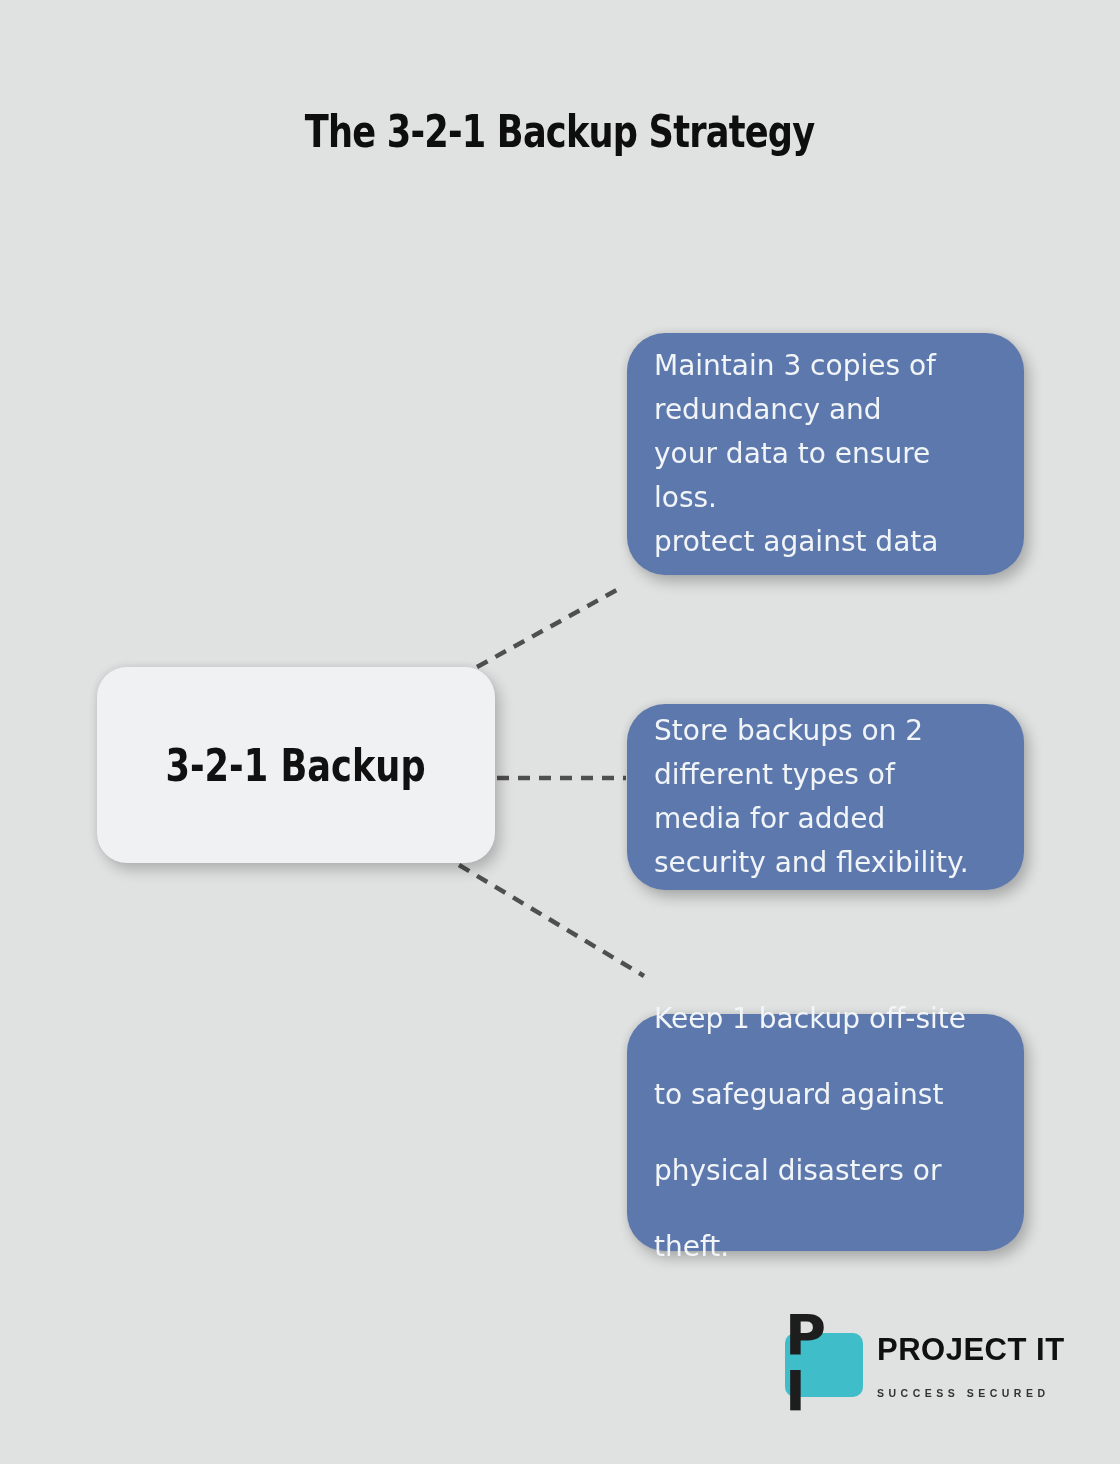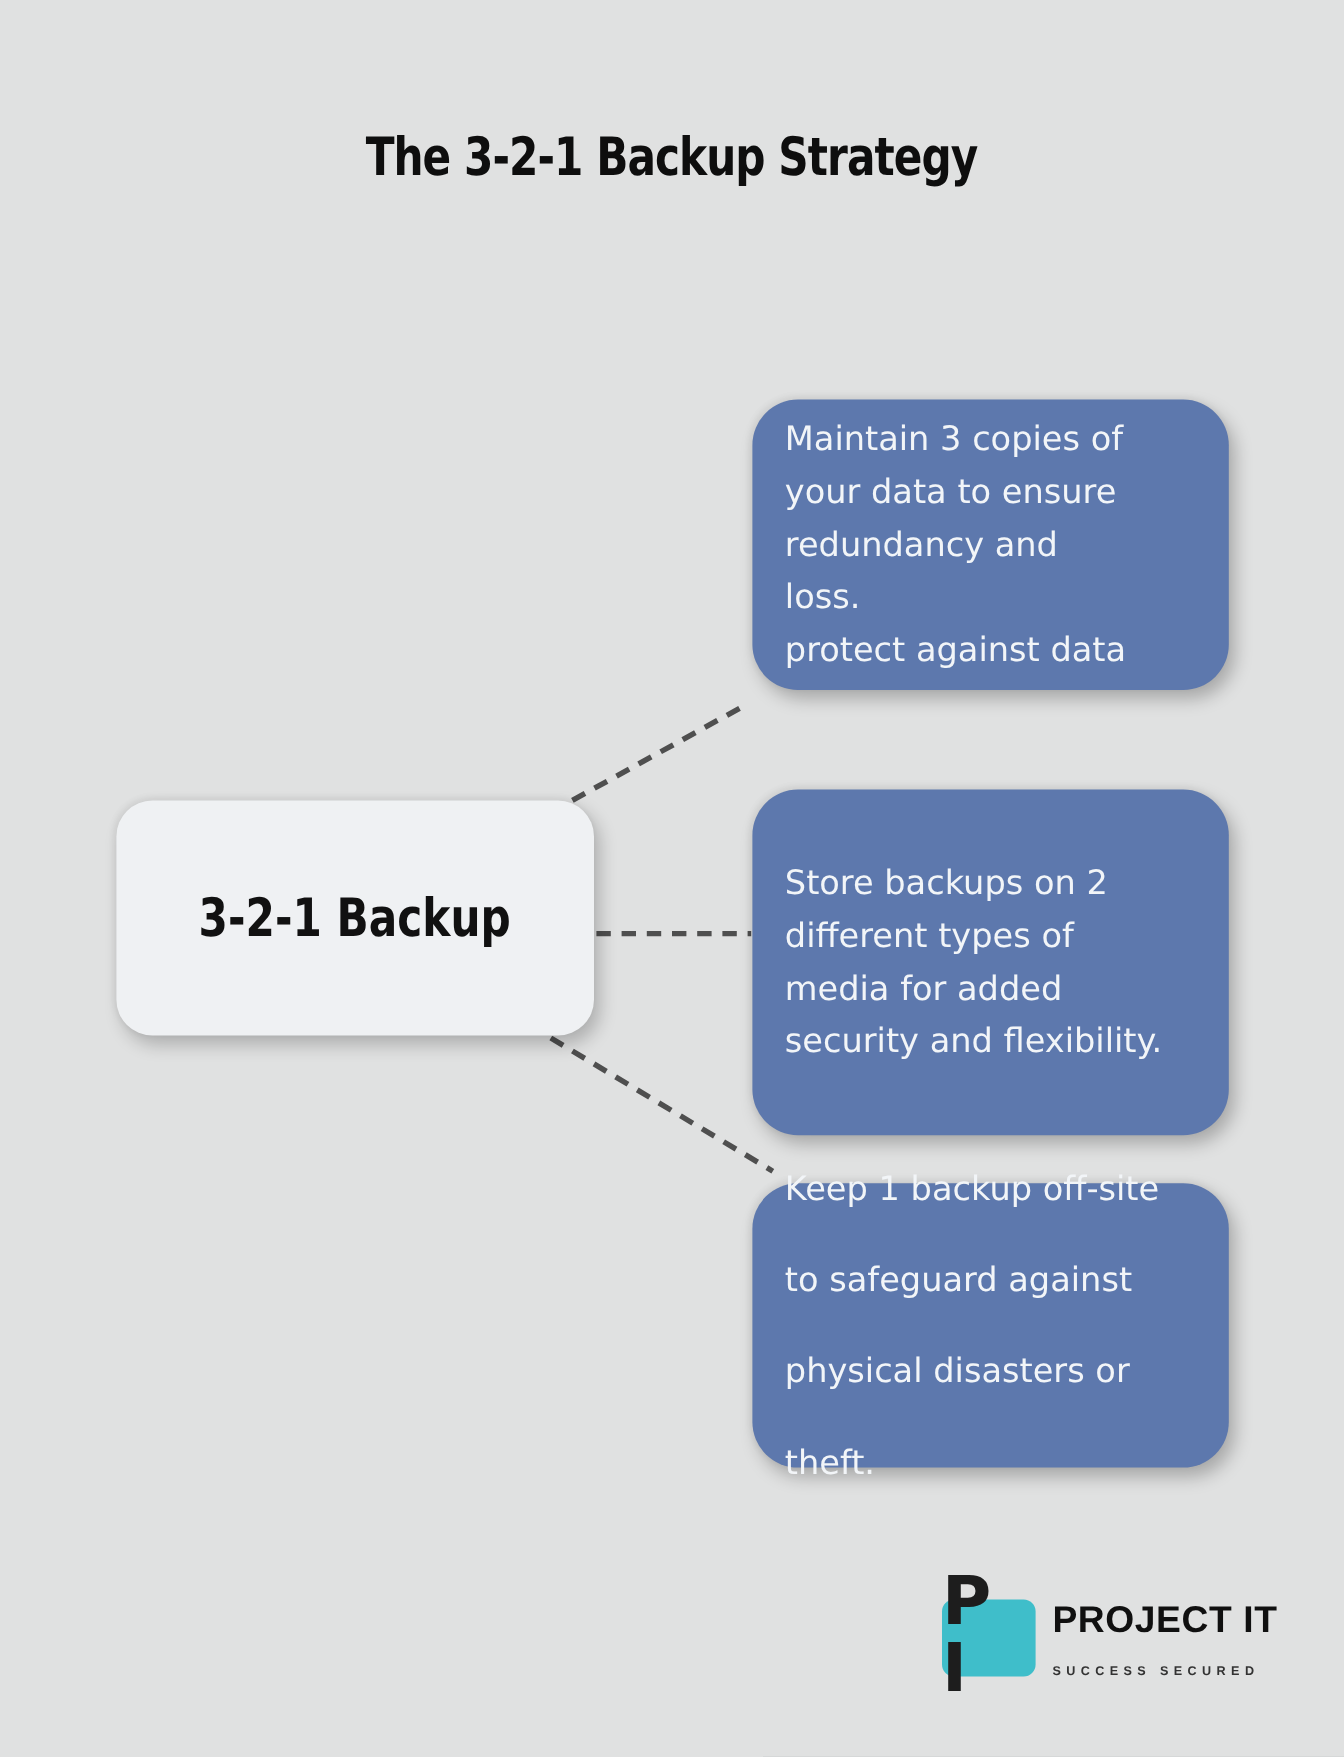--- a/index.html
+++ b/index.html
@@ -88,22 +88,22 @@
     background: var(--branch-fill);
     border-radius: 38px;
     box-shadow: 5px 7px 14px rgba(0,0,0,0.25), -2px -2px 6px rgba(0,0,0,0.06);
     display: flex;
     flex-direction: column;
     justify-content: center;
     padding-left: 27px;
     padding-right: 12px;
   }
   .branch-1 { top: 333px; height: 242px; }
-  .branch-2 { top: 658px; height: 288px; justify-content: center; }
-  .branch-3 { top: 986px; height: 237px; gap: 32px; }
+  .branch-2 { top: 704px; height: 186px; justify-content: center; }
+  .branch-3 { top: 1014px; height: 237px; gap: 32px; }
   .branch .ln {
     display: block;
     font-size: 28px;
     line-height: 44px;
     color: var(--branch-text);
     white-space: nowrap;
   }
   
   .logo {
     position: absolute;
@@ -167,22 +167,22 @@
     <line class="connector" x1="497" y1="778" x2="626" y2="778"></line>
     <line class="connector" x1="459" y1="865" x2="644" y2="976"></line>
   </svg>
 
   <div class="center-node">
     <span class="center-label">3-2-1 Backup</span>
   </div>
 
   <div class="branch branch-1">
     <span class="ln">Maintain 3 copies of</span>
+    <span class="ln">redundancy and</span>
     <span class="ln">your data to ensure</span>
-    <span class="ln">redundancy and</span>
     <span class="ln">loss.</span>
     <span class="ln">protect against data</span>
   </div>
 
   <div class="branch branch-2">
     <span class="ln">Store backups on 2</span>
     <span class="ln">different types of</span>
     <span class="ln">media for added</span>
     <span class="ln">security and flexibility.</span>
   </div>

